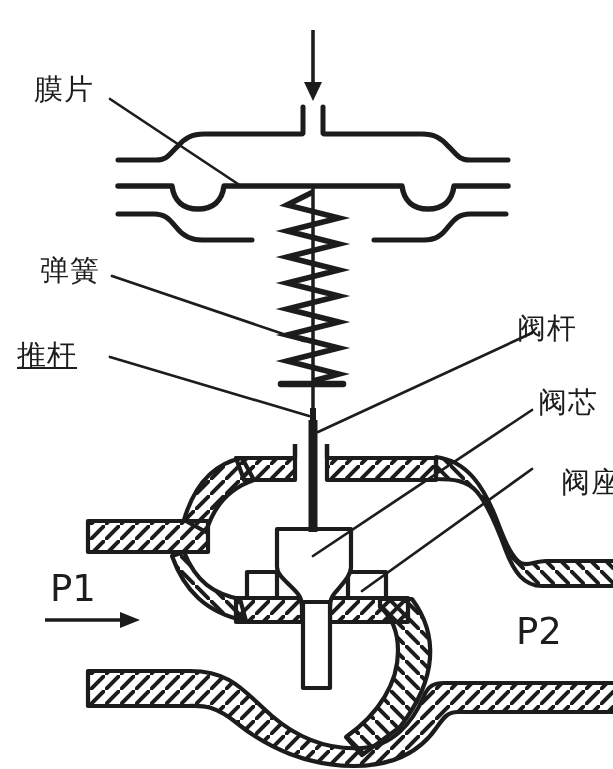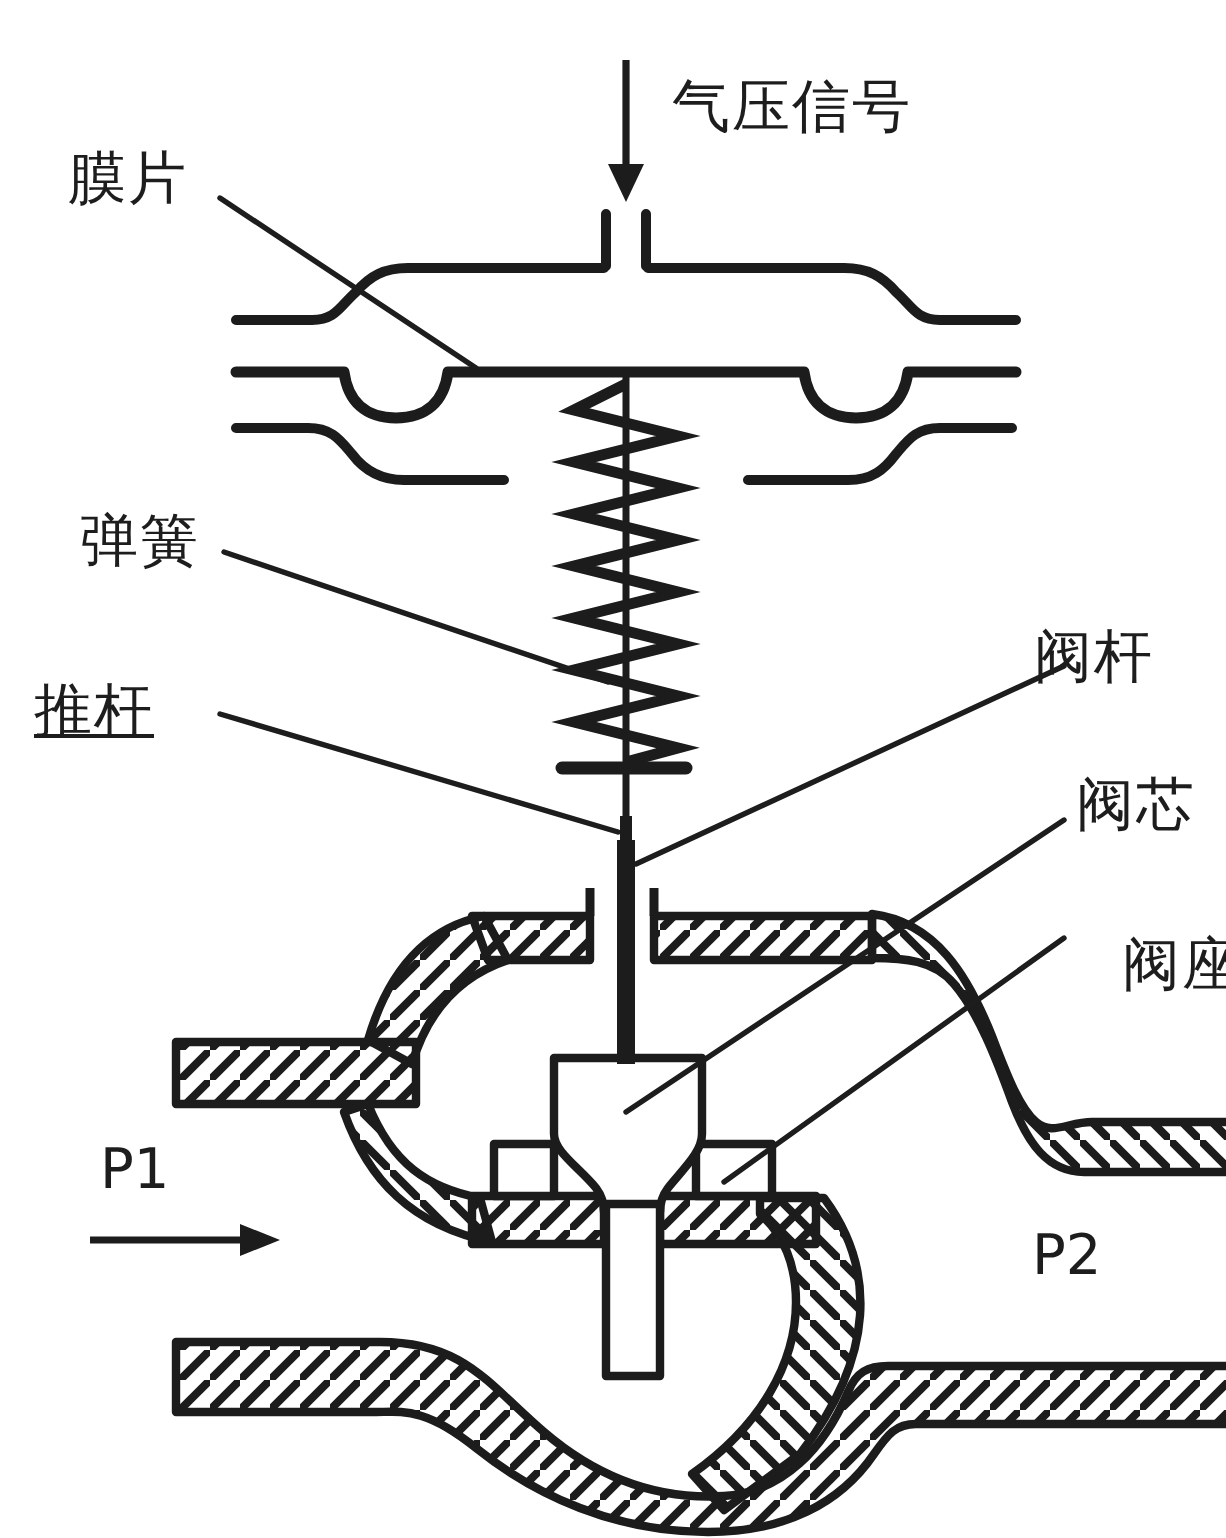--- a/index.html
+++ b/index.html
@@ -5,21 +5,21 @@
   html,body{margin:0;padding:0;background:#e8e8e8;}
   .stage{
     position:relative;width:613px;height:769px;background:#ffffff;
     overflow:hidden;font-family:"DejaVu Sans","Liberation Sans",sans-serif;
   }
   .stage svg{position:absolute;left:0;top:0;}
   .lbl{
     position:absolute;color:#1d1d1d;font-size:29px;line-height:1.05;
     white-space:nowrap;letter-spacing:1px;font-weight:500;
   }
-  .lbl.latin{font-size:28px;letter-spacing:0;}
+  .lbl.latin{font-size:37px;letter-spacing:0;}
   .l-air{left:336px;top:38px;}
   .l-mo{left:12px;top:74px;margin-left:22px;}
   .l-spring{left:17px;top:255px;margin-left:23px;}
   .l-rod{left:17px;top:340px;text-decoration:underline;}
   .l-stem{left:517px;top:313px;}
   .l-plug{left:538px;top:387px;}
   .l-seat{left:536px;top:467px;margin-left:25px;}
   .l-p1{left:50px;top:570px;}
   .l-p2{left:516px;top:613px;}
 </style>
@@ -105,21 +105,20 @@
     </g>
 
     <g>
       <path d="M313,30 V84" stroke="#1c1c1c" stroke-width="3.6"></path>
       <polygon points="304,82 322,82 313,101" fill="#1c1c1c"></polygon>
       <path d="M45,620 H122" stroke="#1c1c1c" stroke-width="3.6"></path>
       <polygon points="120,612 120,628 140,620" fill="#1c1c1c"></polygon>
     </g>
   </svg>
 
-  <div class="lbl l-air">气压信号</div>
   <div class="lbl l-mo">膜片</div>
   <div class="lbl l-spring">弹簧</div>
   <div class="lbl l-rod">推杆</div>
   <div class="lbl l-stem">阀杆</div>
   <div class="lbl l-plug">阀芯</div>
   <div class="lbl l-seat">阀座</div>
   <div class="lbl latin l-p1">P1</div>
   <div class="lbl latin l-p2">P2</div>
 </div>
 

